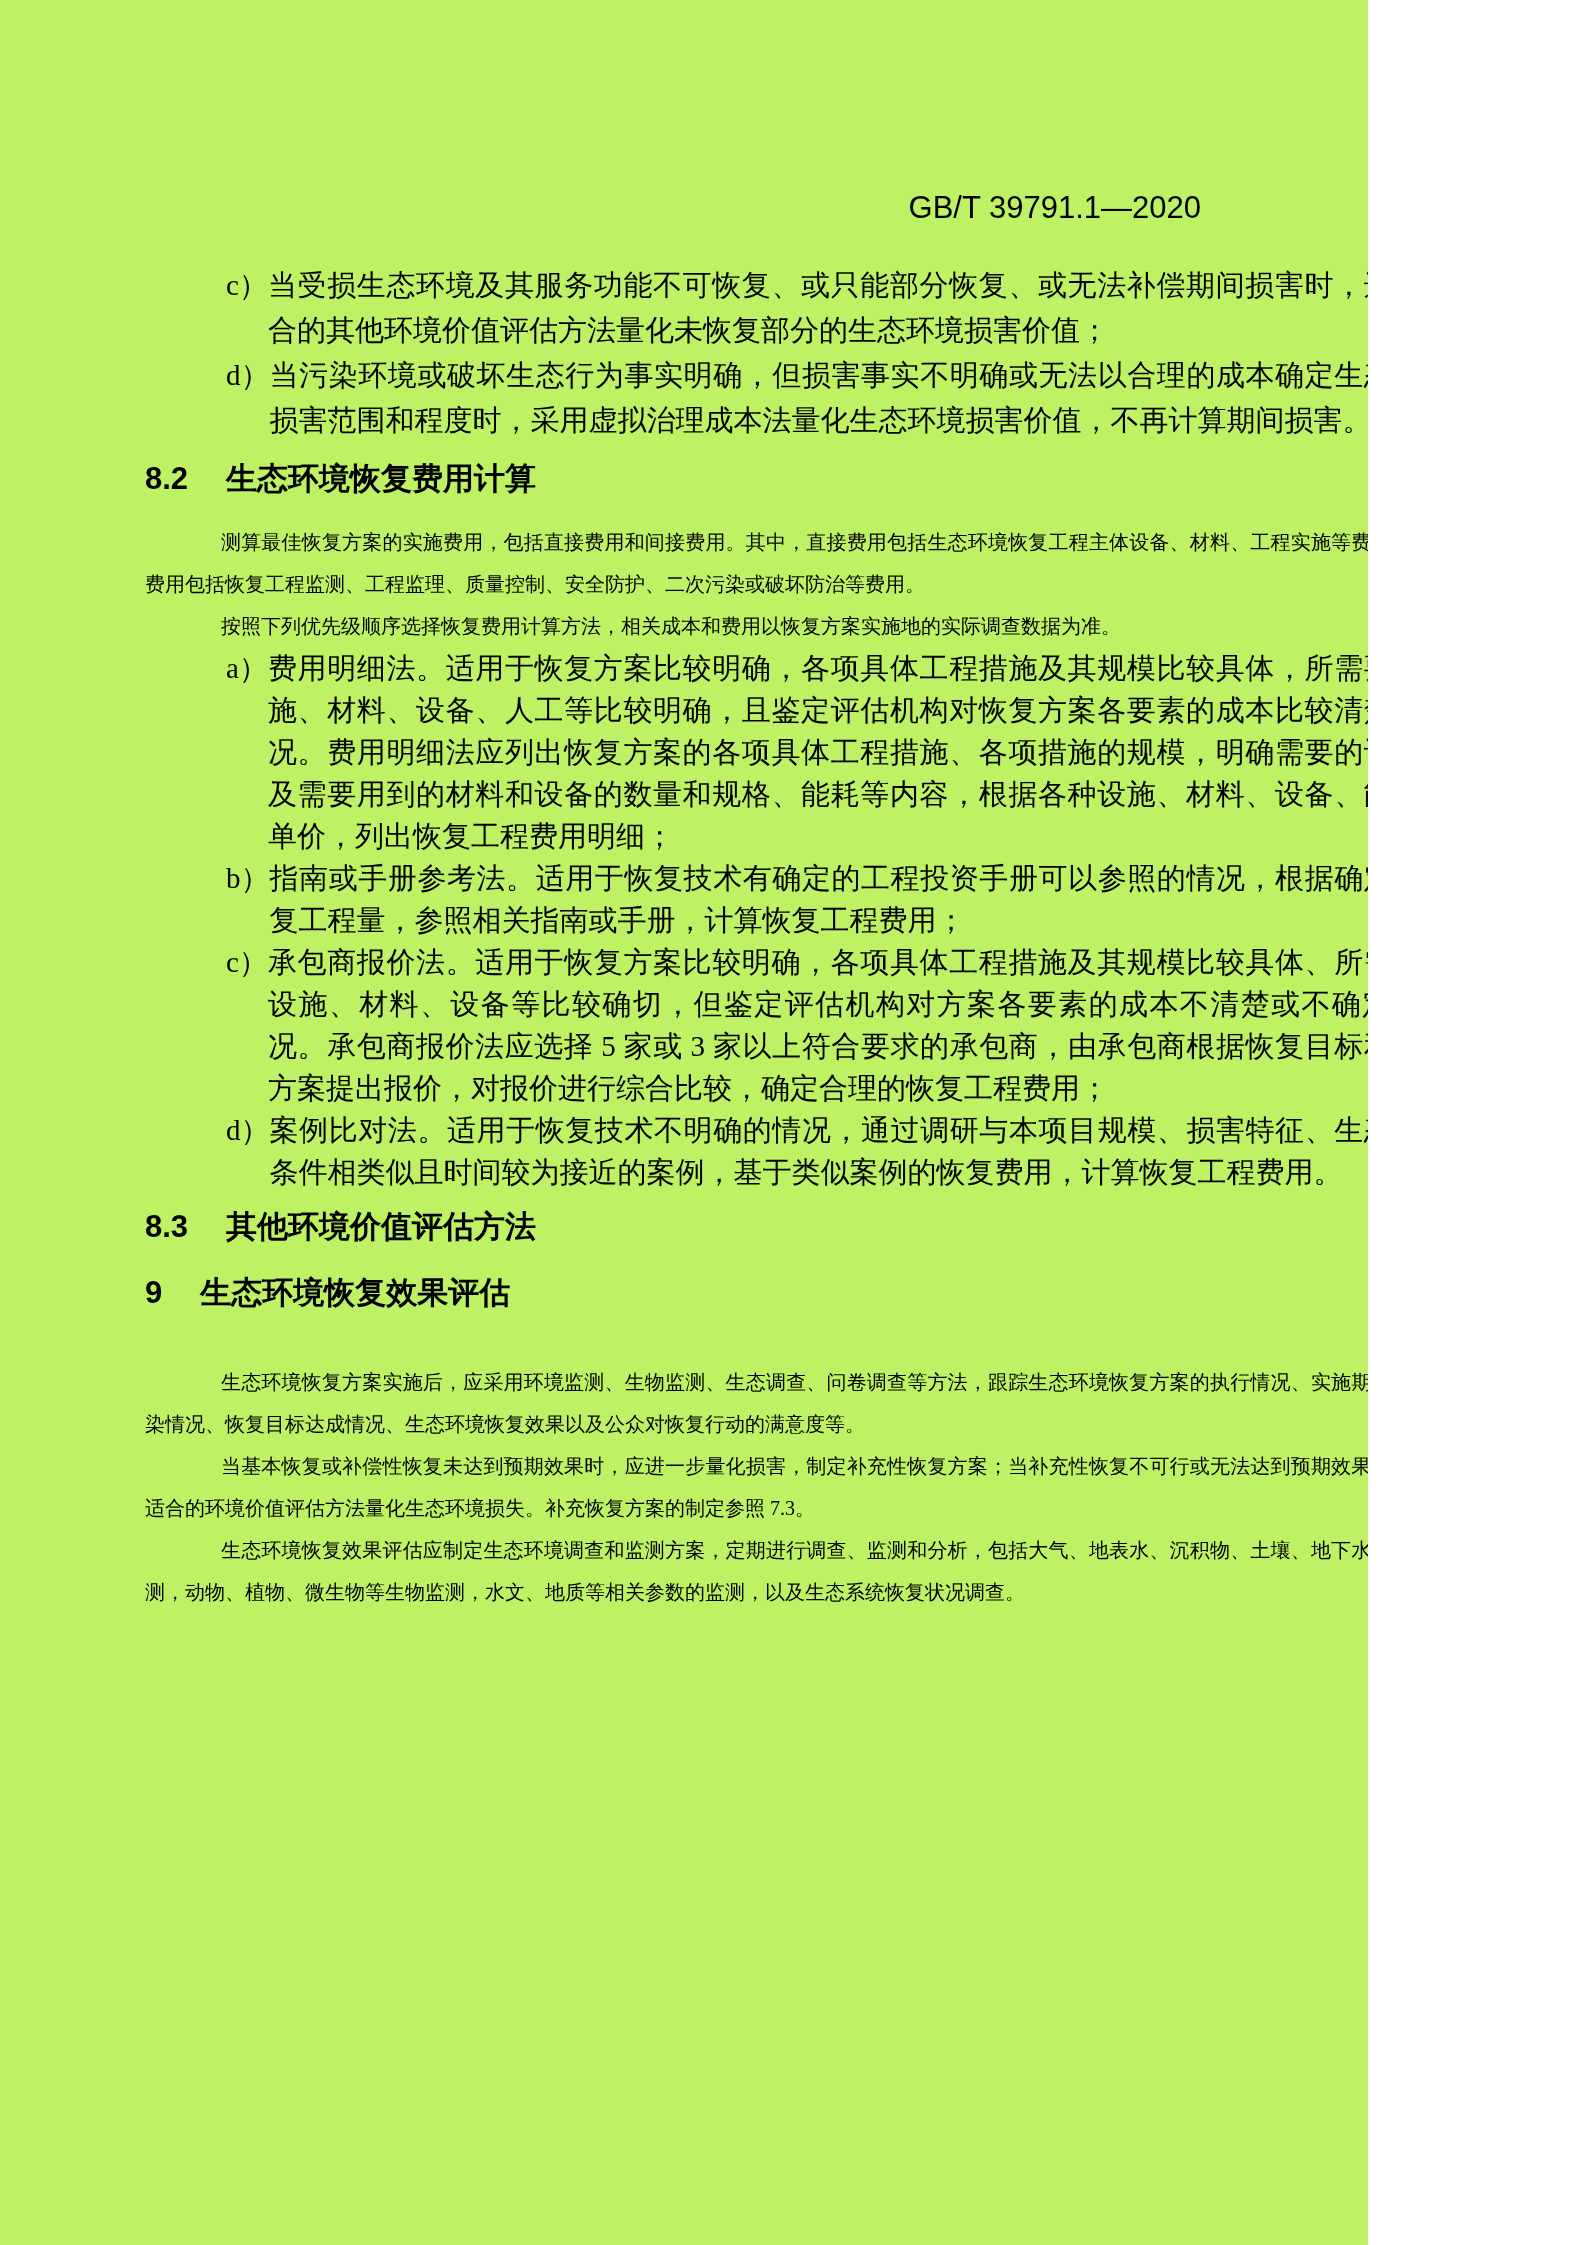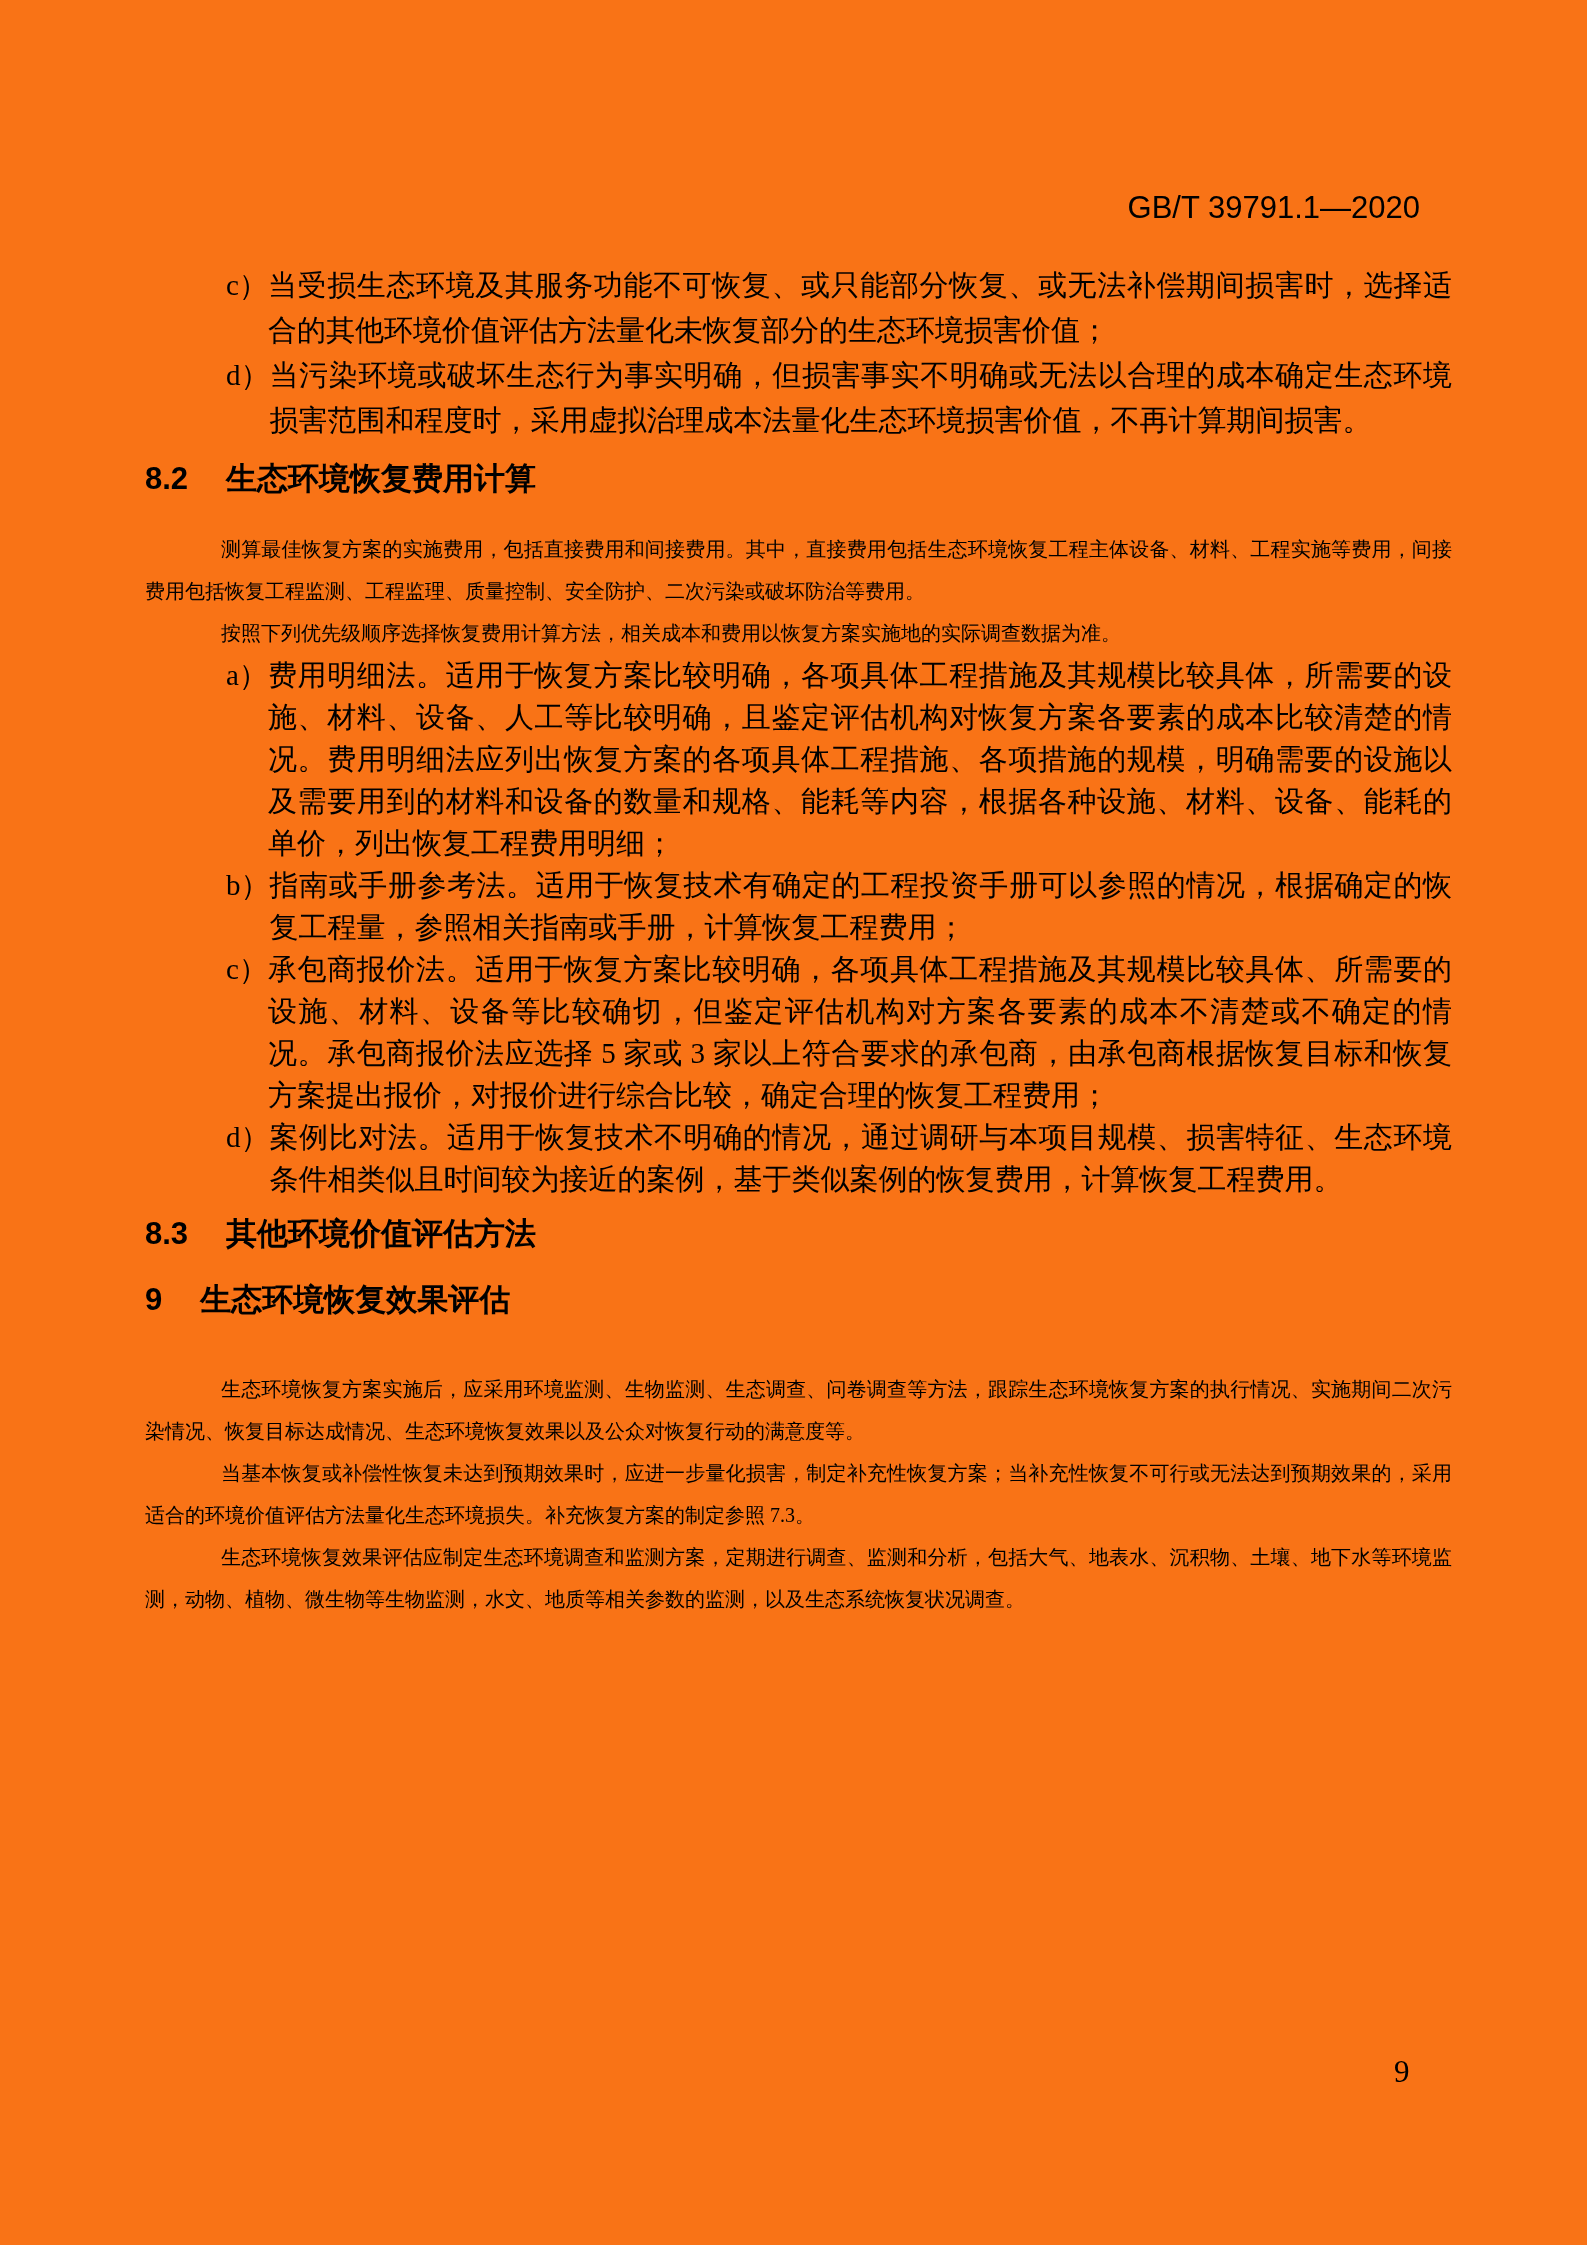--- a/index.html
+++ b/index.html
@@ -2,23 +2,23 @@
 <html lang="zh"><head>
 <meta charset="utf-8">
 <style>
   html, body {
     margin: 0;
     padding: 0;
     background: #ffffff;
   }
   .page {
     position: relative;
-    width: 1587px;
+    width: 1368px;
     height: 2245px;
-    background: #f97316;
+    background: #bef264;
     color: #000000;
     font-family: "Liberation Serif", "DejaVu Serif", serif;
     overflow: hidden;
   }
   .doc-header {
     position: absolute;
     top: 191px;
     right: 167px;
     font-family: "Liberation Sans", "DejaVu Sans", sans-serif;
     font-size: 31px;
@@ -56,21 +56,21 @@
     margin: 0;
     font-family: "Liberation Sans", "DejaVu Sans", sans-serif;
     font-weight: bold;
     font-size: 31px;
     line-height: 40px;
   }
   .sec-num {
     display: inline-block;
     margin-right: 38px;
   }
-  .h82 { margin-top: 16px; margin-bottom: 29px; }
+  .h82 { margin-top: 16px; margin-bottom: 22px; }
   .h83 { margin-top: 14px; margin-bottom: 26px; }
   .h9  { margin-top: 20px; margin-bottom: 48px; }
   .body-para {
     margin: 0;
     font-size: 20px;
     line-height: 42px;
     text-align: justify;
     text-indent: 76px;
   }
   .doc-footer {

